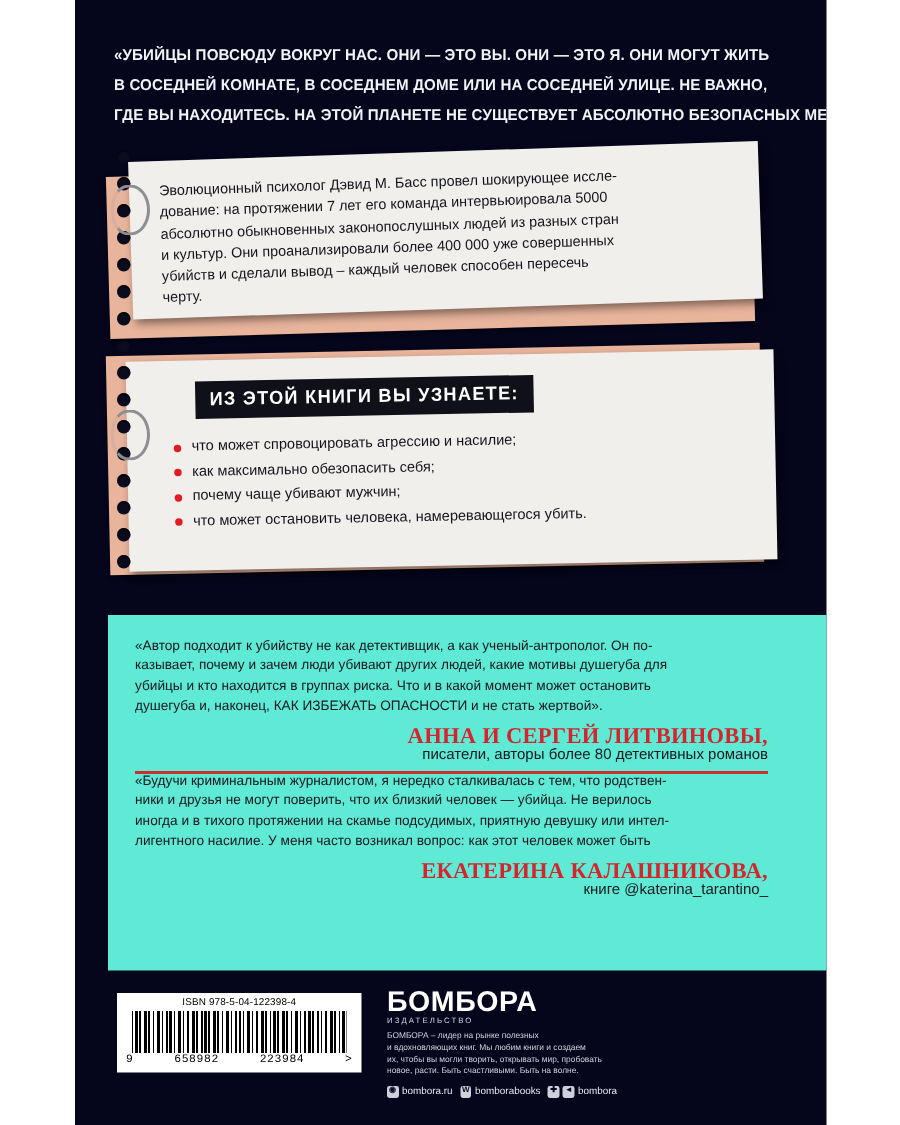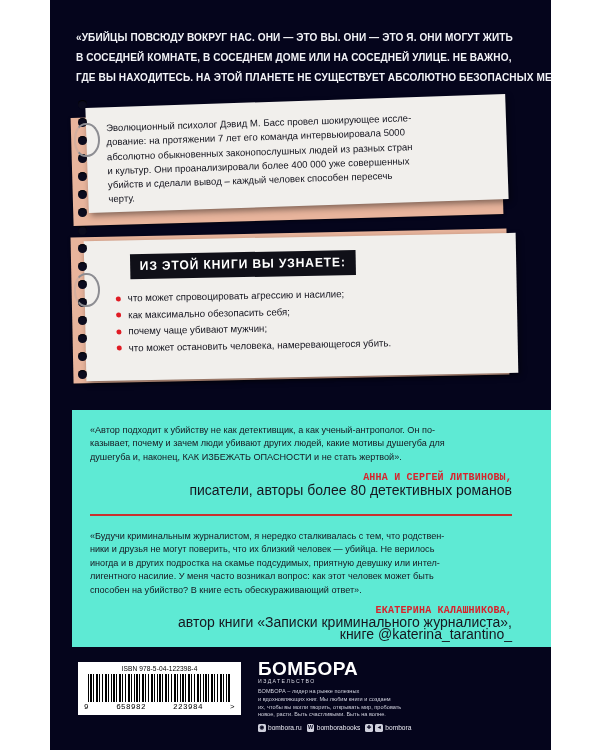--- a/index.html
+++ b/index.html
@@ -172,39 +172,39 @@
   .tst {
     position: absolute;
     left: 18px;
     width: 422px;
     color: #16161f;
     font-size: 9.1px;
     line-height: 13.4px;
   }
   .tst p { margin: 0; white-space: nowrap; }
   #tst-1 { top: 14px; }
-  #tst-2 { top: 120px; }
+  #tst-2 { top: 104px; }
   .attrib {
     margin-top: 7px;
     text-align: right;
   }
   .attrib .who {
     display: block;
     color: #d7232c;
-    font-family: Liberation Mono, monospace;
-    font-size: 10px;
+    font-family: Liberation Serif, serif;
+    font-size: 15px;
     font-weight: bold;
     letter-spacing: .2px;
     text-transform: uppercase;
     white-space: nowrap;
   }
   .attrib .role {
     display: block;
     color: #16161f;
-    font-size: 14px;
+    font-size: 10px;
     line-height: 11.6px;
     white-space: nowrap;
   }
   #divider {
     position: absolute;
     left: 18px; top: 104px;
     width: 422px; height: 1.6px;
     background: #c8312f;
   }
 
@@ -353,38 +353,37 @@
       </div>
     <div class="ring" id="ring-1"></div>
     <div class="ring" id="ring-2"></div>
   </div>
 
   <div id="panel">
 
     <div class="tst" id="tst-1">
       <p>«Автор подходит к убийству не как детективщик, а как ученый-антрополог. Он по-</p>
       <p>казывает, почему и зачем люди убивают других людей, какие мотивы душегуба для</p>
+      <p>убийцы и кто находится в группах риска. Что и в какой момент может остановить</p>
       <p>душегуба и, наконец, КАК ИЗБЕЖАТЬ ОПАСНОСТИ и не стать жертвой».</p>
       <div class="attrib">
         <span class="who">Анна и Сергей Литвиновы,</span>
         <span class="role">писатели, авторы более 80 детективных романов</span>
       </div>
     </div>
 
     <div id="divider"></div>
 
     <div class="tst" id="tst-2">
       <p>«Будучи криминальным журналистом, я нередко сталкивалась с тем, что родствен-</p>
       <p>ники и друзья не могут поверить, что их близкий человек — убийца. Не верилось</p>
-      <p>иногда и в других подростка на скамье подсудимых, приятную девушку или интел-</p>
+      <p>иногда и в тихого протяжении на скамье подсудимых, приятную девушку или интел-</p>
       <p>лигентного насилие. У меня часто возникал вопрос: как этот человек может быть</p>
-      <p>способен на убийство? В книге есть обескураживающий ответ».</p>
       <div class="attrib">
         <span class="who">Екатерина Калашникова,</span>
-        <span class="role">автор книги «Записки криминального журналиста»,</span>
         <span class="role">книге @katerina_tarantino_</span>
       </div>
     </div>
   </div>
 
   <div id="barcode-box">
     <div id="isbn-text">ISBN 978-5-04-122398-4</div>
     <div id="bars"></div>
     <div id="ean-digits">
       <span>9</span>

